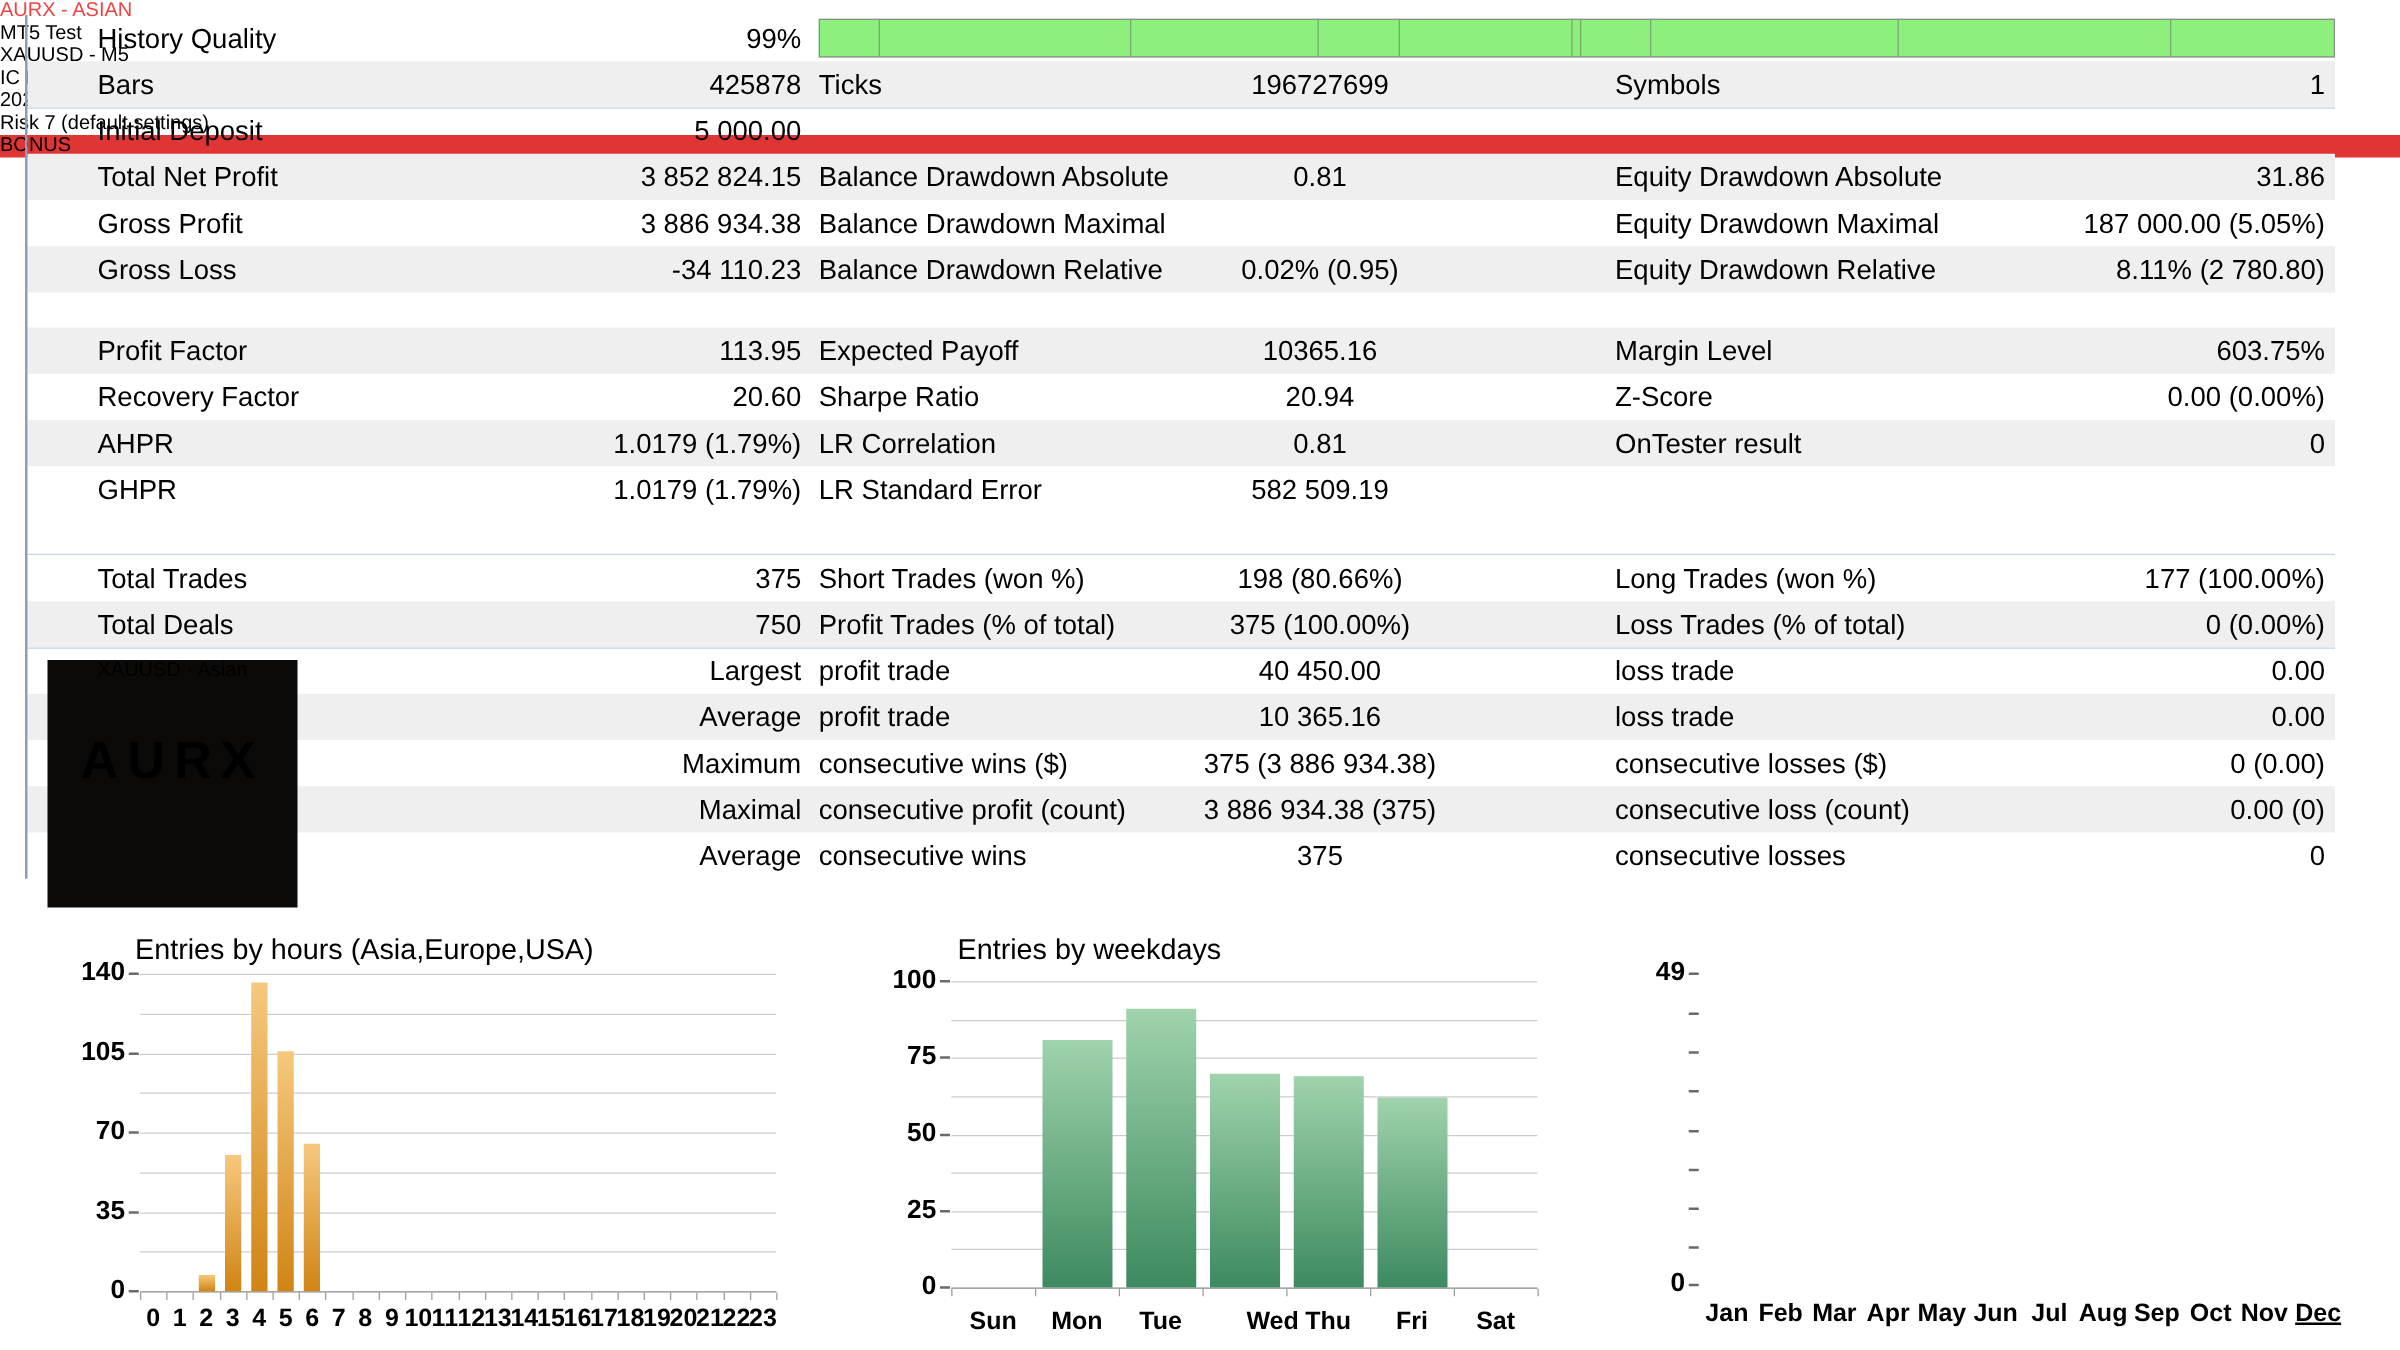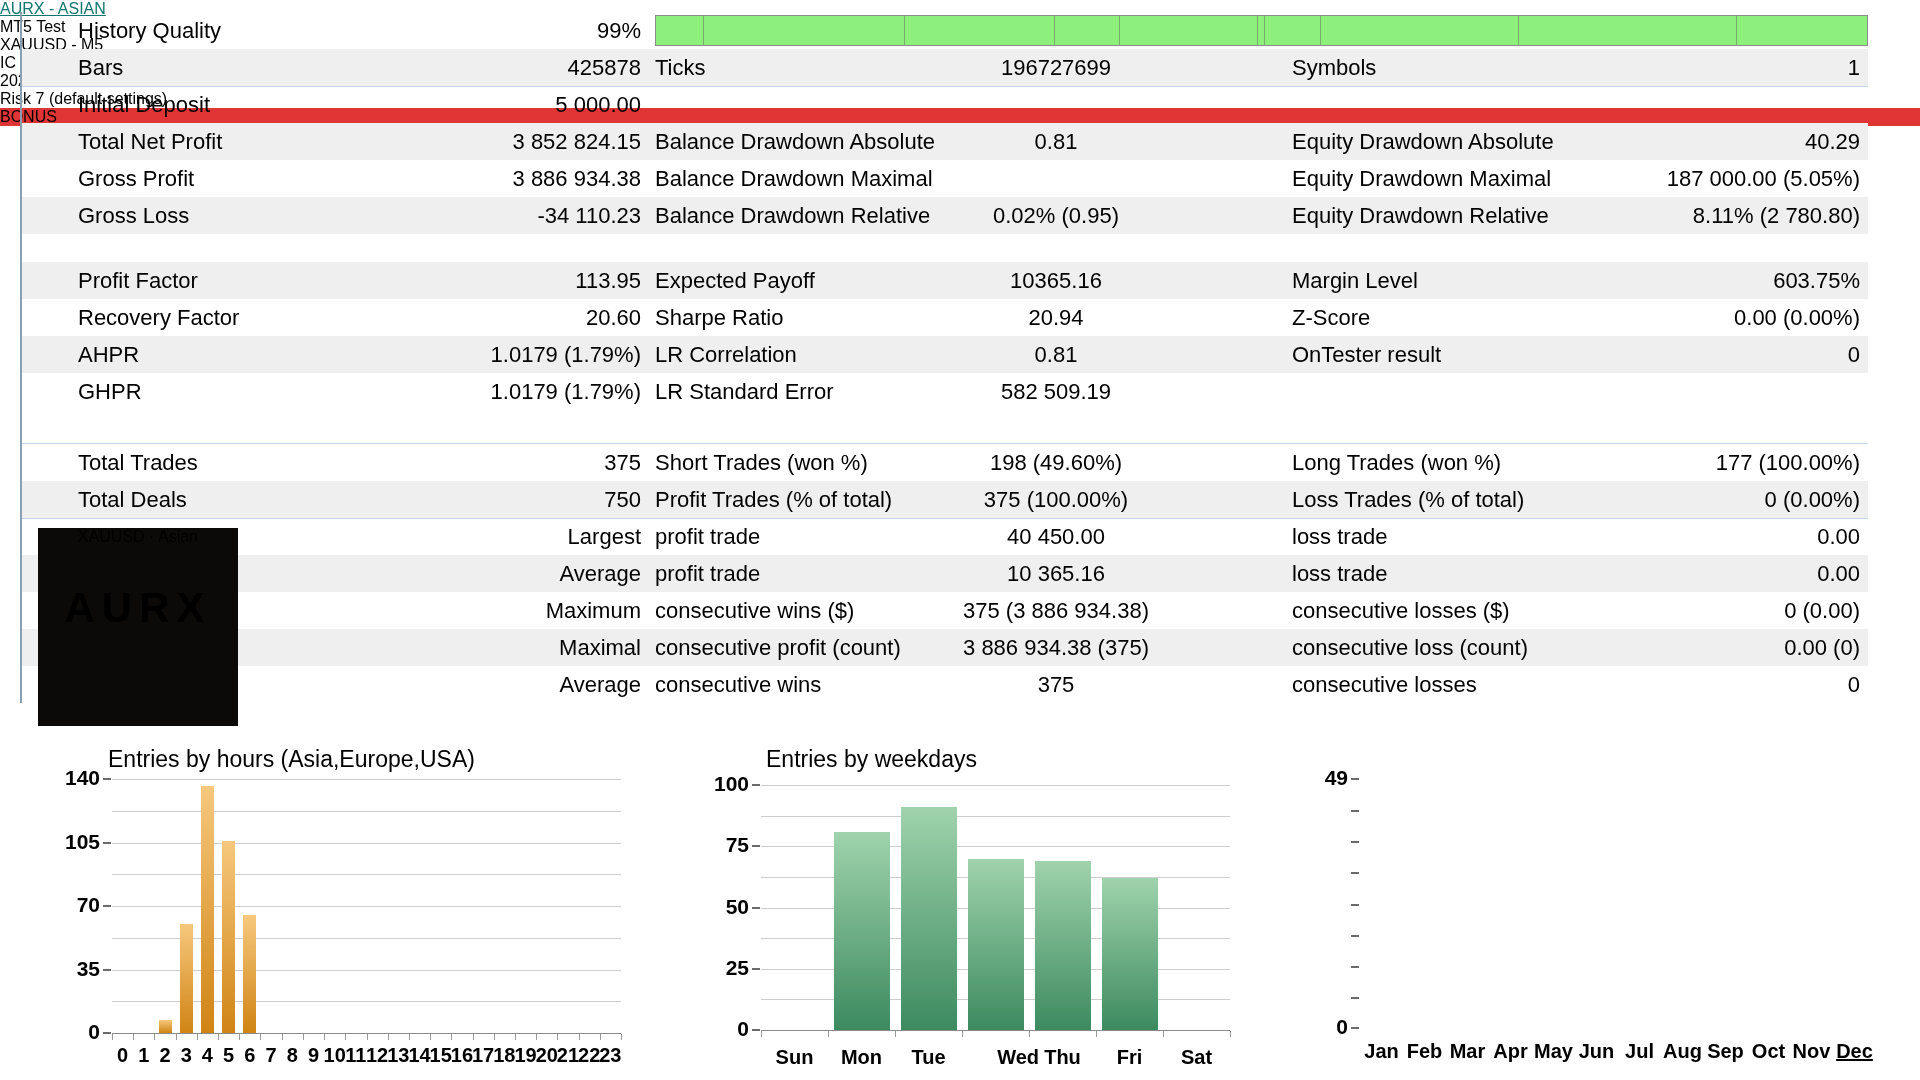--- a/index.html
+++ b/index.html
@@ -82,21 +82,21 @@
   <div class="row" style="top:86px">
     <span class="l1">Initial Deposit</span>
     <span class="v1">5 000.00</span>
   </div>
   <div class="row g" style="top:123px">
     <span class="l1">Total Net Profit</span>
     <span class="v1">3 852 824.15</span>
     <span class="l2">Balance Drawdown Absolute</span>
     <span class="v2">0.81</span>
     <span class="l3">Equity Drawdown Absolute</span>
-    <span class="v3">40.29</span>
+    <span class="v3">31.86</span>
   </div>
   <div class="row" style="top:160px">
     <span class="l1">Gross Profit</span>
     <span class="v1">3 886 934.38</span>
     <span class="l2">Balance Drawdown Maximal</span>
     <span class="l3">Equity Drawdown Maximal</span>
     <span class="v3">187 000.00 (5.05%)</span>
   </div>
   <div class="row g" style="top:197px">
     <span class="l1">Gross Loss</span>
@@ -133,21 +133,21 @@
   <div class="row" style="top:373px">
     <span class="l1">GHPR</span>
     <span class="v1">1.0179 (1.79%)</span>
     <span class="l2">LR Standard Error</span>
     <span class="v2">582 509.19</span>
   </div>
   <div class="row" style="top:444px">
     <span class="l1">Total Trades</span>
     <span class="v1">375</span>
     <span class="l2">Short Trades (won %)</span>
-    <span class="v2">198 (49.60%)</span>
+    <span class="v2">198 (80.66%)</span>
     <span class="l3">Long Trades (won %)</span>
     <span class="v3">177 (100.00%)</span>
   </div>
   <div class="row g" style="top:481px">
     <span class="l1">Total Deals</span>
     <span class="v1">750</span>
     <span class="l2">Profit Trades (% of total)</span>
     <span class="v2">375 (100.00%)</span>
     <span class="l3">Loss Trades (% of total)</span>
     <span class="v3">0 (0.00%)</span>
@@ -333,21 +333,21 @@
       <div class="xlab" style="left: 1823px; top: 1040px; width: 63px; text-decoration: underline;">Dec</div>
     </div>
 
   <div id="logo-card">
     <div id="logo-title">AURX</div>
     <div id="logo-flare"></div>
     <div id="logo-sub">XAUUSD · Asian</div>
   </div>
 
   <div id="overlay-card">
-    <div id="overlay-title" style="color: #0f766e; text-decoration: underline;">AURX - ASIAN</div>
+    <div id="overlay-title" style="color: #ef4444;">AURX - ASIAN</div>
     <div class="ov-line" style="top:92px">MT5 Test</div>
     <div class="ov-line" style="top:130px">XAUUSD - M5</div>
     <div class="ov-line" style="top:169px">IC Markets</div>
     <div class="ov-line" style="top:207px">2020 - 2026</div>
     <div class="ov-line" style="top:283px">Risk 7 (default settings)</div>
     <div id="bonus-stamp" style="background: rgb(224, 53, 53);">BONUS</div>
   </div>
 
   <div id="scrollbar">
     <div id="scroll-thumb"></div>

